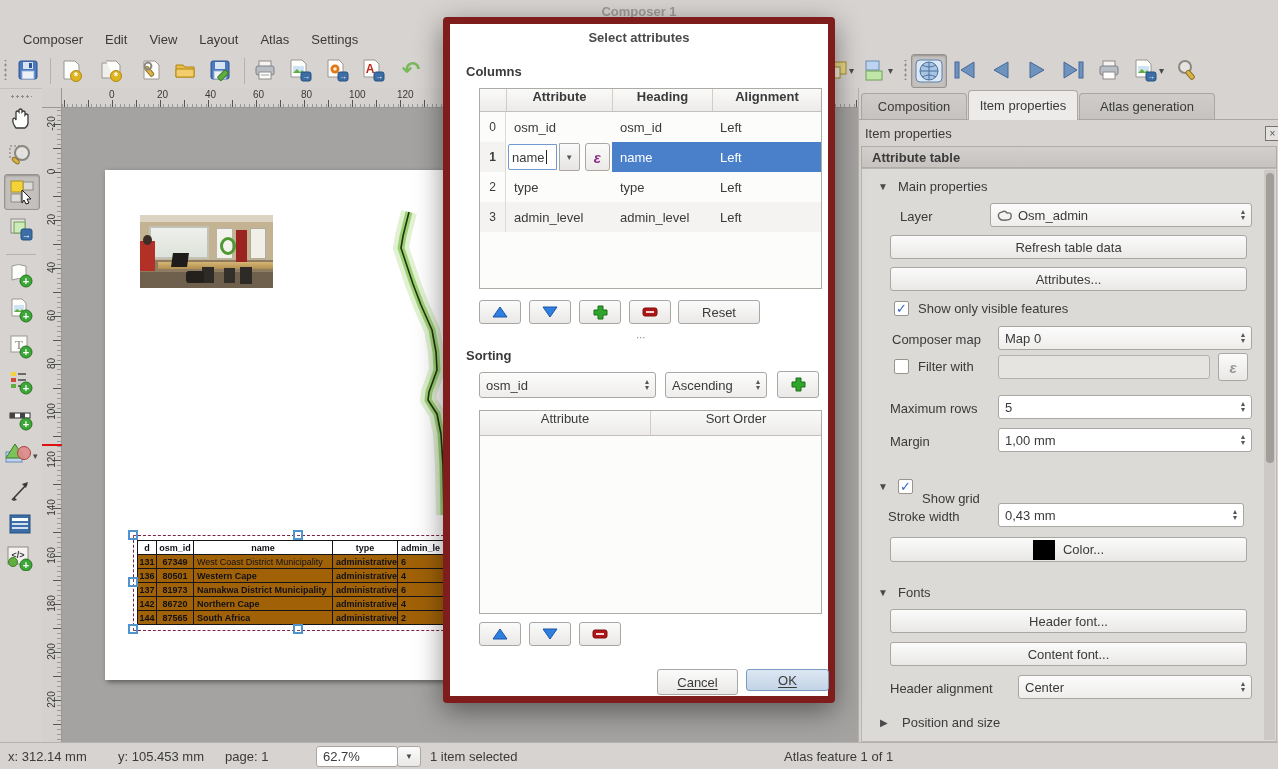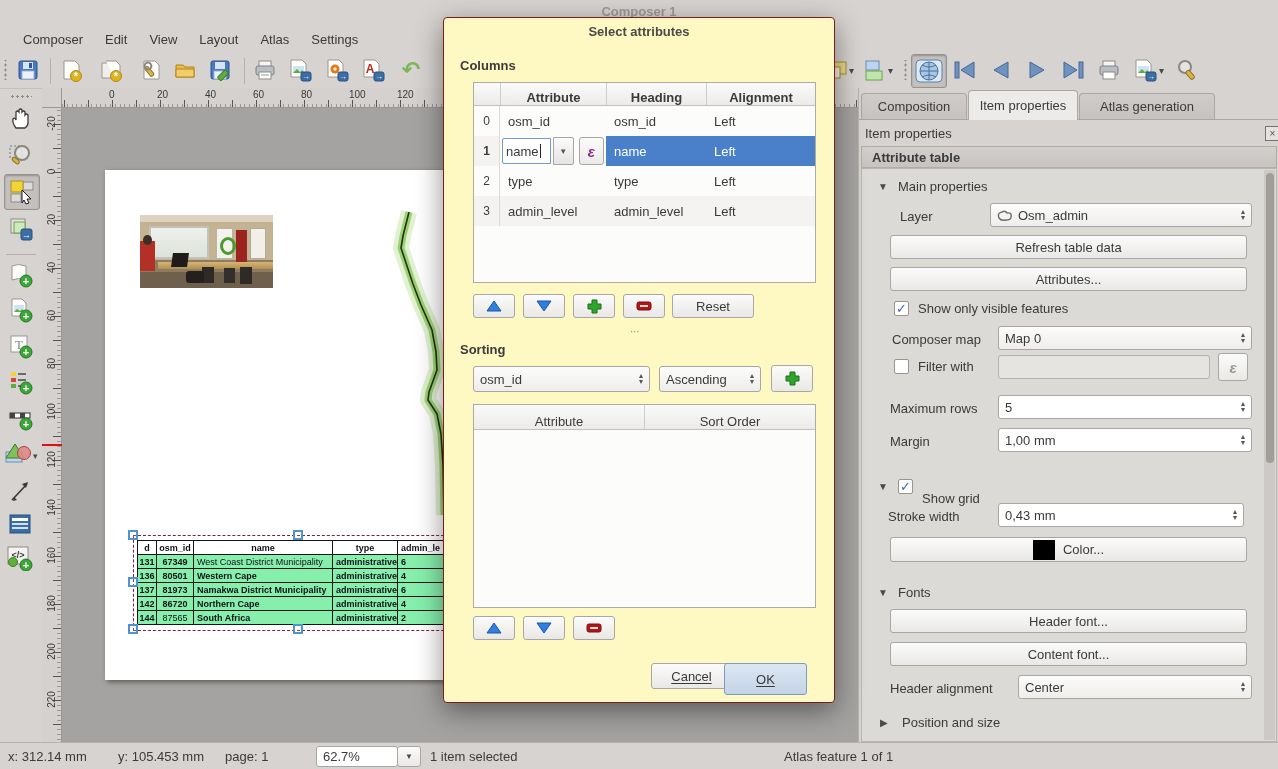--- a/index.html
+++ b/index.html
@@ -30,33 +30,33 @@
          align-items:center;line-height:6px;font-size:8px;color:#555;padding-left:4px}
   .chk{position:absolute;width:15px;height:15px;background:#fff;border:1px solid #98958f;
        border-radius:2px;box-sizing:border-box;display:flex;align-items:center;
        justify-content:center;font-size:13px;font-weight:bold;color:#3465c8}
   .lab{position:absolute;white-space:nowrap}
   .ruler{position:absolute;background:#d4d1ce;box-sizing:border-box}
   .rlab{position:absolute;font-size:10px;color:#3a3a3a}
   
   .dlg-tblhead{display:flex;background:linear-gradient(#fafaf9,#ecebe9);
         border-bottom:1px solid #c2bfbc;font-weight:bold}
-  .dlg-tblhead .hc{display:flex;align-items:flex-end;justify-content:center;
+  .dlg-tblhead .hc{display:flex;align-items:flex-start;justify-content:center;
         border-left:1px solid #cfccc9;box-sizing:border-box}
   .dcr{display:flex;height:30px;align-items:stretch}
   .dcr .dcell{display:flex;align-items:center;padding:0 8px;box-sizing:border-box;font-size:13px}
   .dcr .idx{width:26px;justify-content:center;padding:0;border-right:1px solid #dcdad7;font-size:12px}
   .caret{display:inline-block;width:1px;height:14px;background:#222;margin-left:1px}
   .eps{color:#8b2f8b;font-weight:bold;font-size:15px;font-style:italic}
   .navarrow{fill:#6e93bd;stroke:#46689a;stroke-width:1}
   .ctc{box-sizing:border-box;border-right:1px solid #14141a;border-bottom:1px solid #14141a;
        display:flex;align-items:center;justify-content:center;overflow:hidden;white-space:nowrap;
        font-size:9px;font-weight:bold;color:#101018}
   .ctc.l{justify-content:flex-start;padding-left:3px}
-  .ctr{display:flex;height:14px;background:#86efac}
+  .ctr{display:flex;height:14px;background:#a16207}
   .handle{position:absolute;width:10px;height:10px;border:2px solid #4f94cd;background:rgba(255,255,255,.15);box-sizing:border-box}
   .tri{font-size:10px;color:#4a4a4a}
 </style>
 </head>
 <body>
 
 <div class="abs" style="left:0;top:0;width:1278px;height:26px;text-align:center">
   <span style="font-weight:bold;color:#9d9a97;font-size:13px;line-height:24px">Composer 1</span>
 </div>
 
@@ -443,21 +443,21 @@
           </div>
           <div class="ctr">
             <div class="ctc" style="width:19px;font-weight:bold">142</div>
             <div class="ctc" style="width:37px;font-weight:bold">86720</div>
             <div class="ctc l" style="width:139px;font-weight:bold">Northern Cape</div>
             <div class="ctc l" style="width:65px;font-weight:bold">administrative</div>
             <div class="ctc l" style="width:60px;font-weight:bold">4</div>
           </div>
           <div class="ctr">
             <div class="ctc" style="width:19px;font-weight:bold">144</div>
-            <div class="ctc" style="width:37px;font-weight:normal">87565</div>
+            <div class="ctc" style="width:37px;font-weight:bold">87565</div>
             <div class="ctc l" style="width:139px;font-weight:bold">South Africa</div>
             <div class="ctc l" style="width:65px;font-weight:bold">administrative</div>
             <div class="ctc l" style="width:60px;font-weight:bold">2</div>
           </div>
         </div>
 
       <div class="abs" style="left:28px;top:365px;width:334px;height:94px;border:1px dashed #7a2048;pointer-events:none"></div>
       <div class="handle" style="left:23px;top:360px"></div>
       <div class="handle" style="left:188px;top:360px"></div>
       <div class="handle" style="left:23px;top:407px"></div>
@@ -577,21 +577,21 @@
 
     <span class="lab tri" style="left:18px;top:548px">▶</span>
     <span class="lab" style="left:40px;top:546px">Position and size</span>
 
     <div class="abs" style="right:1px;top:1px;width:11px;height:570px;background:#ccc9c6">
       <div class="abs" style="left:1.5px;top:3px;width:8px;height:290px;background:#a19e9a;border-radius:4px"></div>
     </div>
   </div>
 </div>
 
-<div class="abs" style="left:443px;top:17px;width:392px;height:686px;background:#fef9c3;border:1px solid #7f1d1d;
+<div class="abs" style="left:443px;top:17px;width:392px;height:686px;background:#ffffff;border:7px solid #7f1d1d;
             border-radius:4px;box-shadow:0 8px 28px rgba(0,0,0,.45);box-sizing:border-box;z-index:10">
   <div style="text-align:center;padding-top:6px">
     <span style="font-weight:bold;font-size:13px;color:#4a4a48">Select attributes</span>
   </div>
 
   <span class="lab" style="left:16px;top:40px;font-weight:bold">Columns</span>
 
   <div class="abs" style="left:29px;top:64px;width:343px;height:201px;background:#fcfcfb;border:1px solid #aeaba7;box-sizing:border-box;overflow:hidden">
     <div class="dlg-tblhead" style="height:22px">
       <div class="hc" style="width:26px;border-left:none"></div>
@@ -704,21 +704,21 @@
   <div class="btn" style="left:129px;top:598px;width:42px;height:24px">
     <svg width="16" height="10">
       <rect x="1" y="1" width="14" height="8" rx="2" fill="#b01616" stroke="#7c0e0e"></rect>
       <rect x="4" y="4" width="8" height="2" fill="#f2dada"></rect>
     </svg>
   </div>
 
   <div class="btn" style="left:207px;top:645px;width:81px;height:26px">
     <span style="text-decoration:underline;text-decoration-thickness:1px;text-underline-offset:2px">Cancel</span>
   </div>
-  <div class="btn" style="left:280px;top:645px;width:83px;height:32px;background:linear-gradient(#dde7f3,#c3d3e6);border-color:#7a9cc2">
+  <div class="btn" style="left:296px;top:645px;width:83px;height:22px;background:linear-gradient(#dde7f3,#c3d3e6);border-color:#7a9cc2">
     <span style="text-decoration:underline;text-decoration-thickness:1px;text-underline-offset:2px">OK</span>
   </div>
 </div>
 
 <div class="abs" style="left:0;top:742px;width:1278px;height:27px;background:#d6d3d0;border-top:1px solid #b4b1ae">
   <span class="lab" style="left:8px;top:6px">x: 312.14 mm</span>
   <span class="lab" style="left:118px;top:6px">y: 105.453 mm</span>
   <span class="lab" style="left:225px;top:6px">page: 1</span>
   <div class="entry" style="left:316px;top:3px;width:82px;height:21px">
     <span>62.7%</span>

